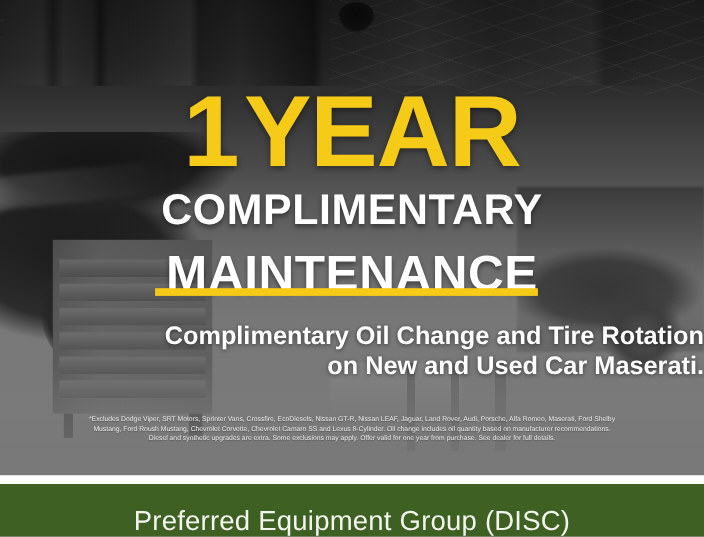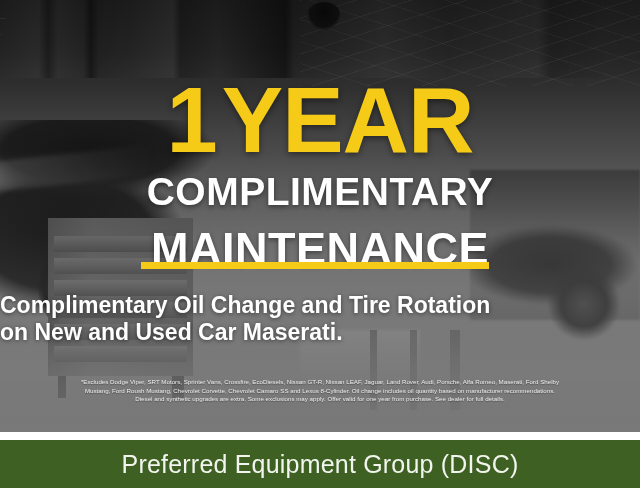--- a/index.html
+++ b/index.html
@@ -156,21 +156,21 @@
     text-shadow:0 2px 5px rgba(0,0,0,.45);
     white-space:nowrap;
   }
   .rule{
     position:absolute;left:141px;top:262px;width:348px;height:7px;
     background:#f5cb18;
   }
 
   .headline{
     position:absolute;left:0;top:292px;width:640px;
-    text-align:left;color:#ffffff;
+    text-align:right;color:#ffffff;
     font-weight:bold;font-size:23px;line-height:27px;
     text-shadow:0 1px 4px rgba(0,0,0,.5);
   }
   .headline div{white-space:nowrap;}
 
   .finep{
     position:absolute;left:10px;top:378px;width:620px;
     text-align:center;color:#ededed;
     font-size:6.2px;line-height:8.6px;
     font-family:"Liberation Sans",sans-serif;
@@ -178,21 +178,21 @@
   }
   .finep div{white-space:nowrap;}
 
   
   .gap{
     position:absolute;left:0;top:432px;width:640px;height:8px;background:#ffffff;
   }
   .footer{
     position:absolute;left:0;top:440px;width:640px;height:48px;
     background:#3e6023;
-    display:flex;align-items:center;justify-content:center;
+    display:flex;align-items:flex-end;justify-content:center;
   }
   .footer .ftxt{
     color:#f2f5ee;
     font-size:25px;
     line-height:28px;
     font-weight:normal;
     letter-spacing:.2px;
     font-family:"Liberation Sans",sans-serif;
     white-space:nowrap;
   }

